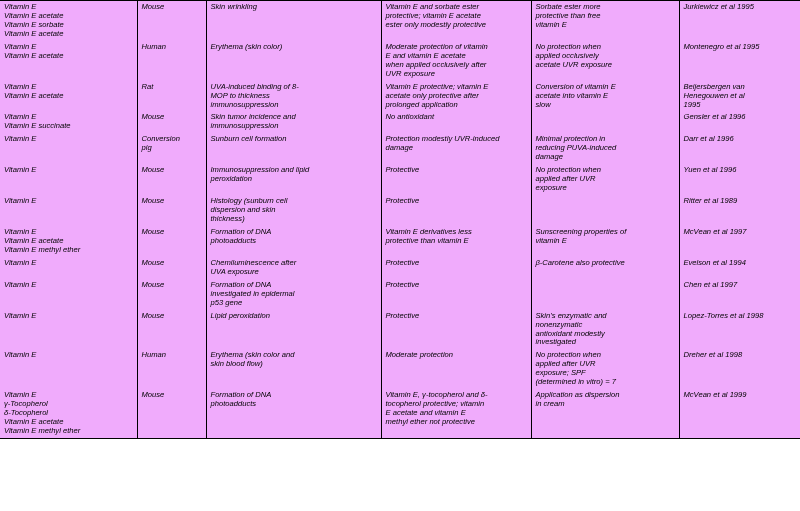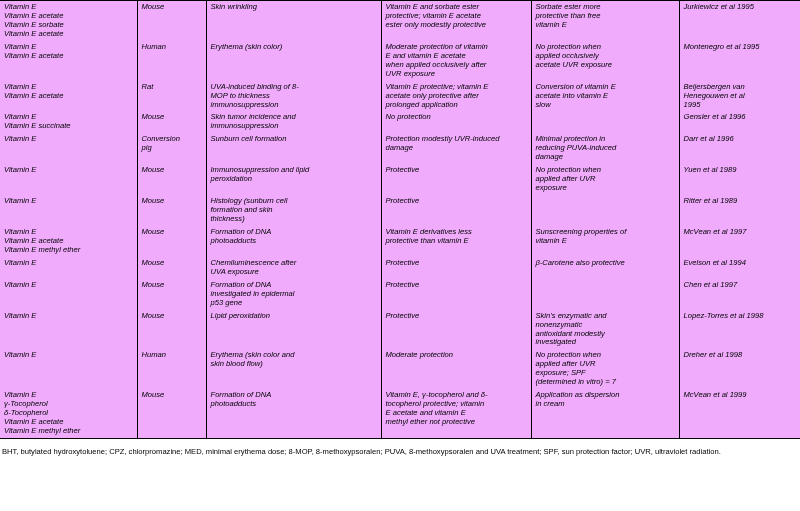--- a/index.html
+++ b/index.html
@@ -156,21 +156,21 @@
             <span class="cell-line">Vitamin E succinate</span>
           </td>
           <td class="c1">
             <span class="cell-line">Mouse</span>
           </td>
           <td class="c2">
             <span class="cell-line">Skin tumor incidence and</span>
             <span class="cell-line">immunosuppression</span>
           </td>
           <td class="c3">
-            <span class="cell-line">No protection</span>
+            <span class="cell-line">No antioxidant</span>
           </td>
           <td class="c4">
             <span class="cell-line"></span>
           </td>
           <td class="c5">
             <span class="cell-line">Gensler et al 1996</span>
           </td>
         </tr>
         <tr>
           <td class="c0">
@@ -209,33 +209,33 @@
           </td>
           <td class="c3">
             <span class="cell-line">Protective</span>
           </td>
           <td class="c4">
             <span class="cell-line">No protection when</span>
             <span class="cell-line">applied after UVR</span>
             <span class="cell-line">exposure</span>
           </td>
           <td class="c5">
-            <span class="cell-line">Yuen et al 1989</span>
+            <span class="cell-line">Yuen et al 1996</span>
           </td>
         </tr>
         <tr>
           <td class="c0">
             <span class="cell-line">Vitamin E</span>
           </td>
           <td class="c1">
             <span class="cell-line">Mouse</span>
           </td>
           <td class="c2">
             <span class="cell-line">Histology (sunburn cell</span>
-            <span class="cell-line">formation and skin</span>
+            <span class="cell-line">dispersion and skin</span>
             <span class="cell-line">thickness)</span>
           </td>
           <td class="c3">
             <span class="cell-line">Protective</span>
           </td>
           <td class="c4">
             <span class="cell-line"></span>
           </td>
           <td class="c5">
             <span class="cell-line">Ritter et al 1989</span>
@@ -380,14 +380,13 @@
           <td class="c4">
             <span class="cell-line">Application as dispersion</span>
             <span class="cell-line">in cream</span>
           </td>
           <td class="c5">
             <span class="cell-line">McVean et al 1999</span>
           </td>
         </tr>
       </tbody>
   </table>
-  <div class="footnote">BHT, butylated hydroxytoluene; CPZ, chlorpromazine; MED, minimal erythema dose; 8-MOP, 8-methoxypsoralen; PUVA, 8-methoxypsoralen and UVA treatment; SPF, sun protection factor; UVR, ultraviolet radiation.</div>
 </div>
 
 </body></html>

